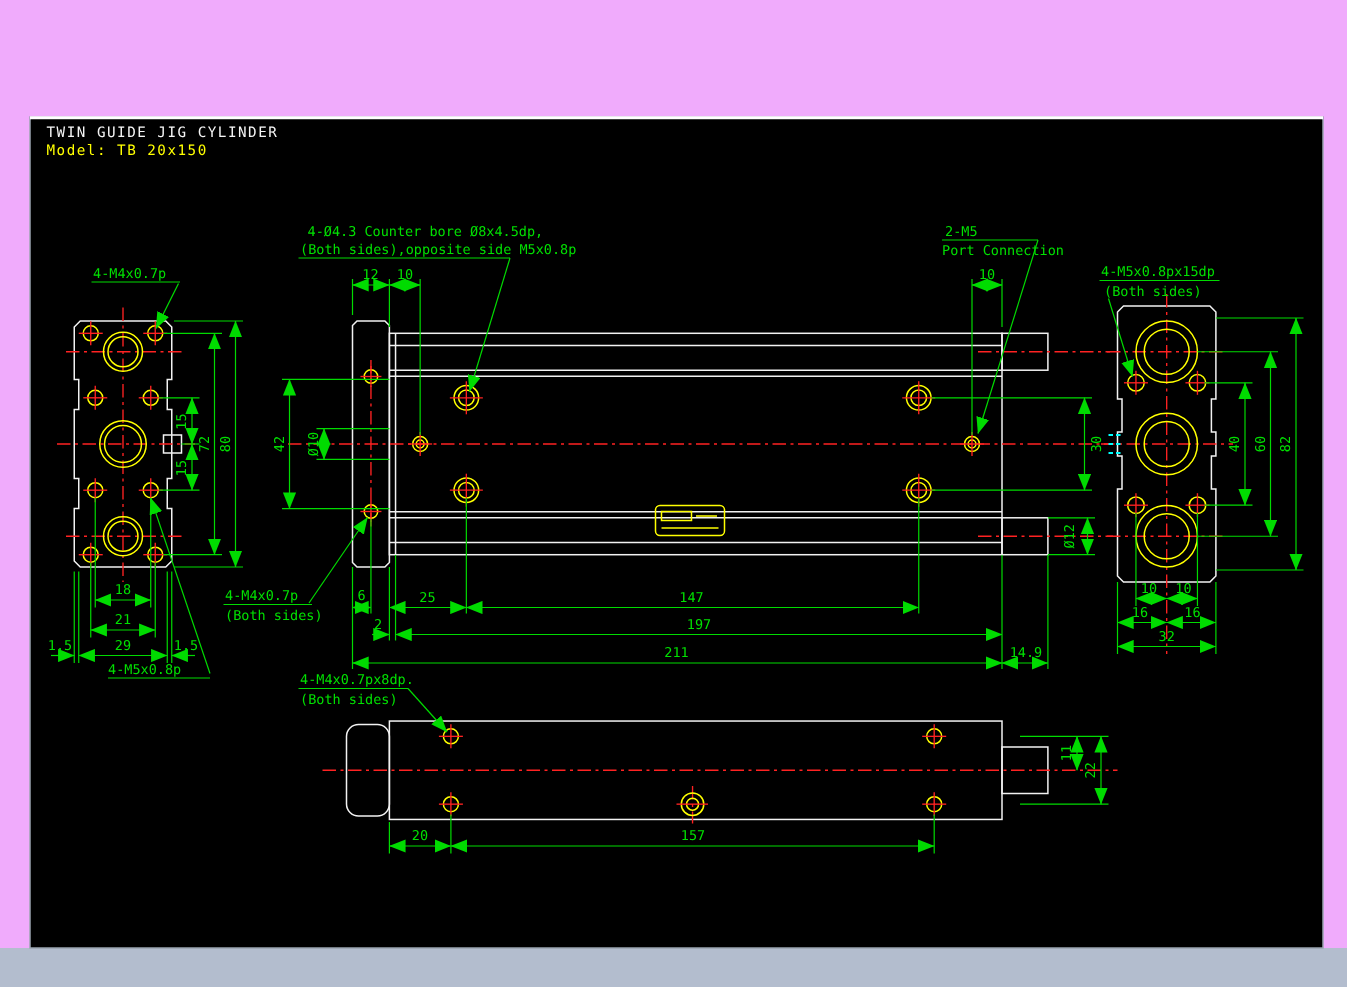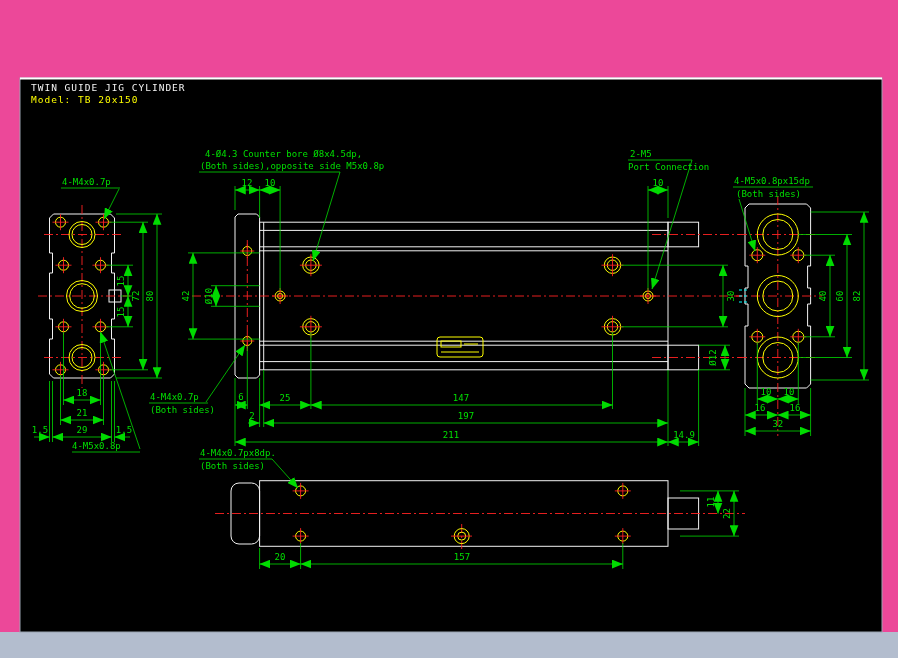--- a/index.html
+++ b/index.html
@@ -1,16 +1,16 @@
 <!DOCTYPE html>
 <html><head>
 <meta charset="utf-8">
 <style>
   html,body{margin:0;padding:0;background:#00FFFF;}
-  #page{position:relative;width:898px;height:658px;background:#ec4899;overflow:hidden;}
+  #page{position:relative;width:898px;height:658px;background:#f0abfc;overflow:hidden;}
   #bottom-strip{position:absolute;left:0;top:632px;width:898px;height:26px;background:#B3BDCE;}
   svg{position:absolute;left:0;top:0;}
   .w{stroke:#F2F2F2;fill:none;stroke-width:1;}
   .y{stroke:#FFFF00;fill:none;stroke-width:1;}
   .r{stroke:#FF2222;fill:none;stroke-width:0.9;}
   .rc{stroke:#FF2222;fill:none;stroke-width:0.9;stroke-dasharray:9 3 2 3;}
   .g{stroke:#00DB00;fill:none;stroke-width:0.8;}
   .c{stroke:#00FFFF;fill:none;stroke-width:1.2;stroke-dasharray:3 2;}
   text{fill:#00E000;font-family:"DejaVu Sans Mono",monospace;font-size:9px;}
   .tm{text-anchor:middle;}

